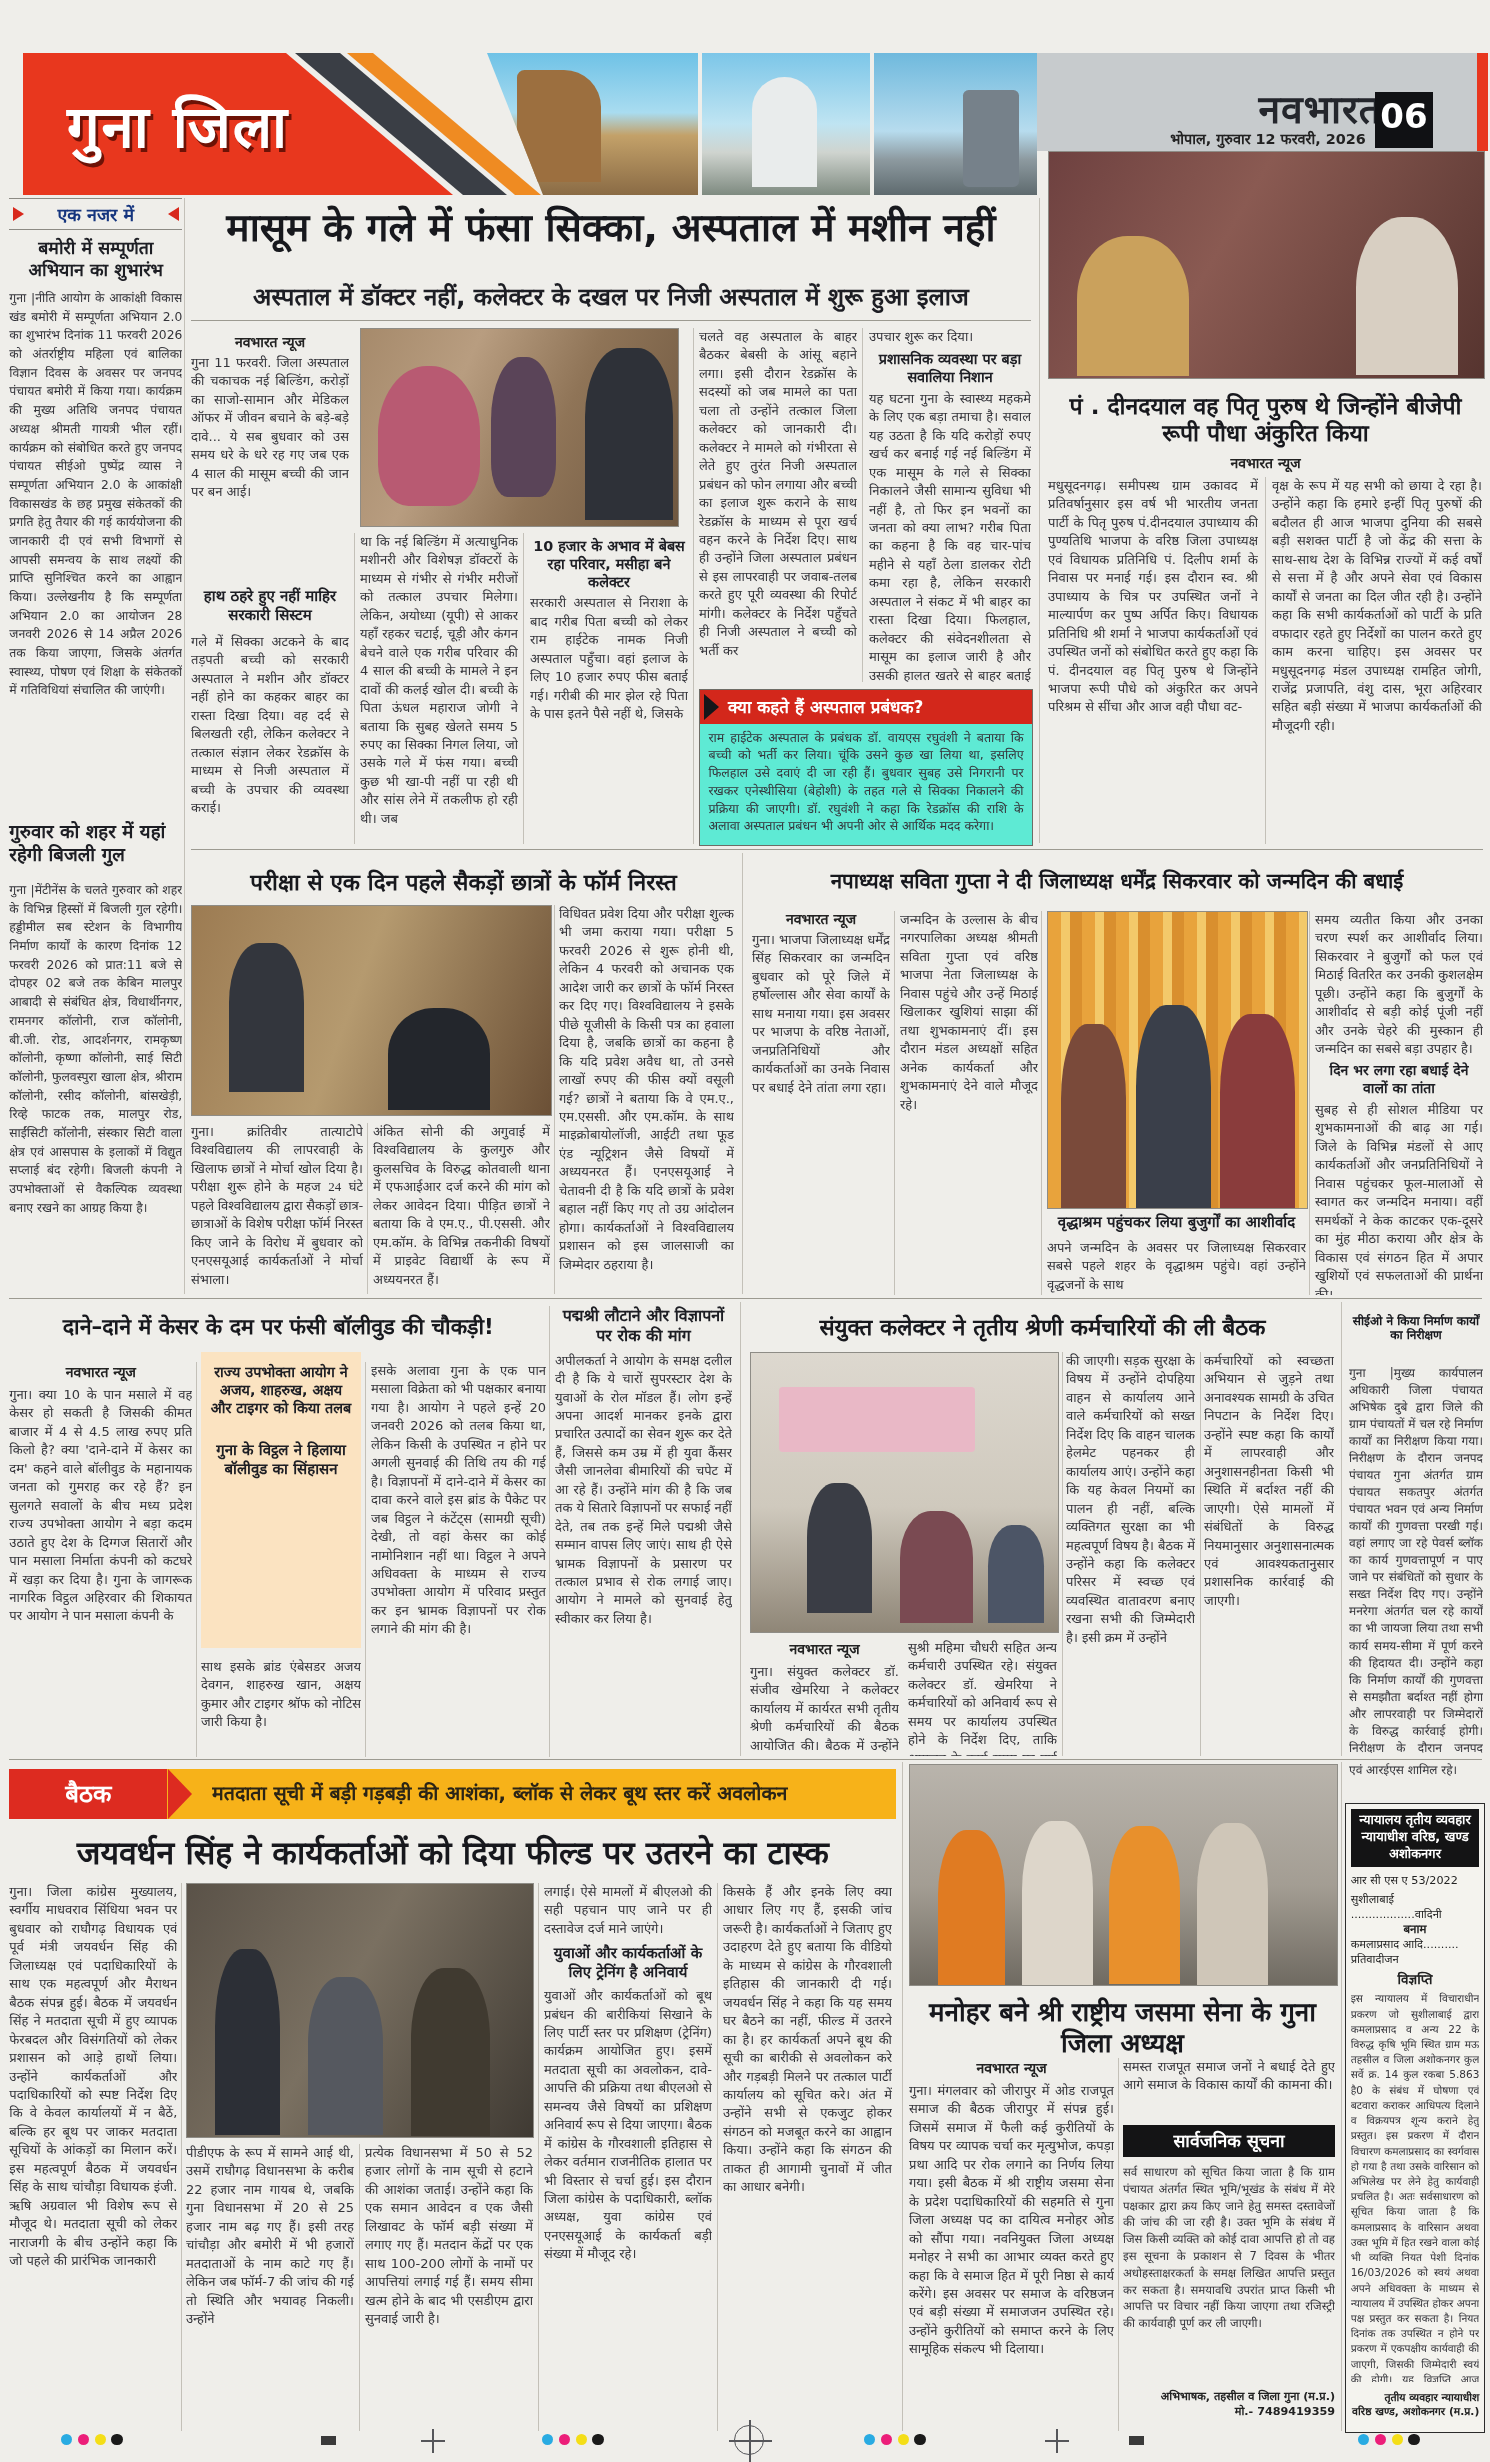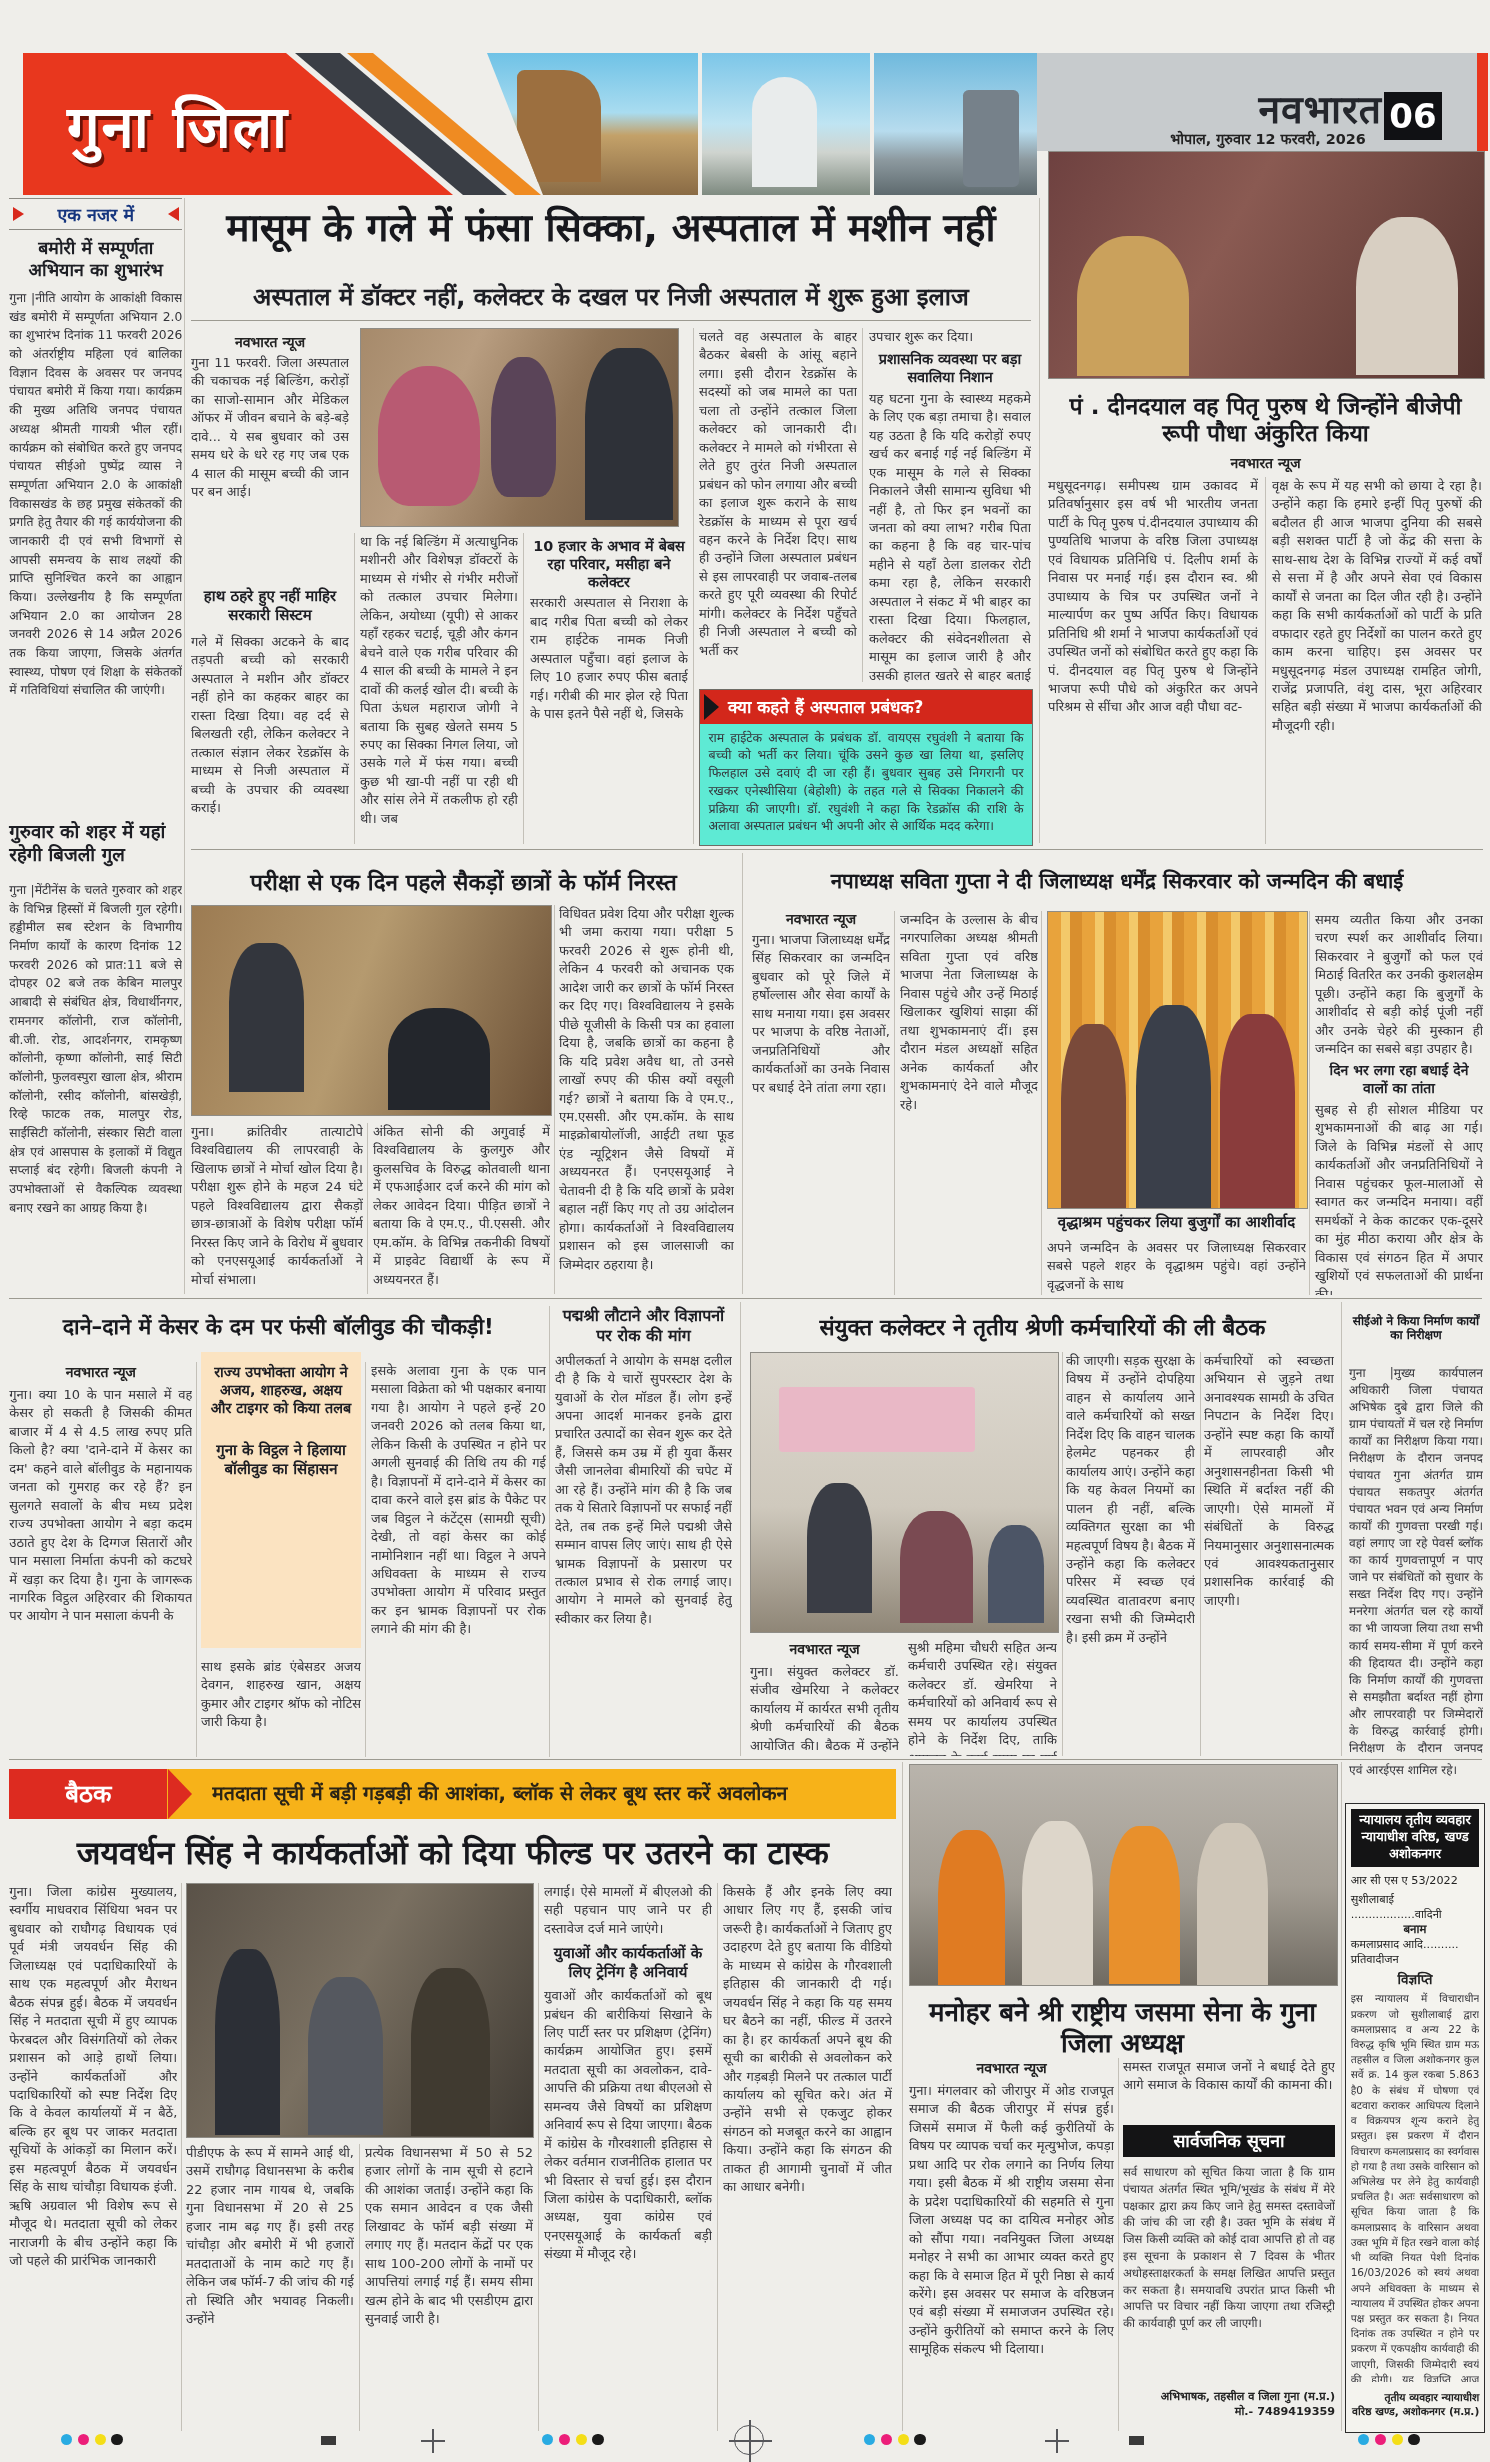--- a/index.html
+++ b/index.html
@@ -61,21 +61,21 @@
     </div>
     <div class="photo" style="left:702px;top:53px;width:168px;height:142px;border:none;background:linear-gradient(180deg,#7cc6e8 0%,#bfe4f2 50%,#cfd4cf 70%,#7e8a80 100%);">
       <div class="fig" style="left:50px;top:24px;width:65px;height:110px;border-radius:37px 37px 0 0;background:#e9ecec;"></div>
     </div>
     <div class="photo" style="left:874px;top:53px;width:163px;height:142px;border:none;background:linear-gradient(180deg,#6fb9dd 0%,#b7dcee 55%,#8d9aa0 75%,#5e6a6e 100%);">
       <div class="fig" style="left:89px;top:37px;width:56px;height:97px;border-radius:5.6px;background:#76818a;"></div>
     </div>
 
     <div class="abs" style="left:1037px;top:53px;width:441px;height:98px;background:#c7cbcd;">
       <div class="abs" style="left:163px;top:28px;width:182px;font-size:39px;font-weight:bold;color:#24262c;text-align:right;letter-spacing:0.9px;">नवभारत</div>
-      <div class="abs pageno" style="left:347px;top:39px;width:58px;height:48px;">06</div>
+      <div class="abs pageno" style="left:338px;top:39px;width:58px;height:56px;">06</div>
       <div class="abs" style="left:110px;top:76px;width:242px;font-size:14.4px;font-weight:bold;color:#222;text-align:center;">भोपाल, गुरुवार 12 फरवरी, 2026</div>
     </div>
     <div class="abs" style="left:1477px;top:53px;width:11.2px;height:98px;background:#e8371e;"></div>
   </div>
 
   <div>
     <div class="abs" style="left:9.3px;top:198px;width:173px;height:32px;border-top:1.9px solid #8c8a84;border-bottom:0.9px solid #8c8a84;display:flex;align-items:center;justify-content:space-between;padding:0 3.7px;box-sizing:border-box;">
       <span class="tri-r"></span>
       <span style="font-size:17.7px;font-weight:bold;color:#15357e;">एक नजर में</span>
       <span class="tri-l"></span>
@@ -138,21 +138,21 @@
   </div>
 
   <div class="hr" style="left:191px;top:849px;width:1292px;"></div>
 
   <div>
     <div class="abs hl" style="left:191px;top:861px;width:545px;font-size:22.4px;">परीक्षा से एक दिन पहले सैकड़ों छात्रों के फॉर्म निरस्त</div>
     <div class="photo" style="left:191px;top:905px;width:359px;height:209px;background:linear-gradient(110deg,#9c7b52 0%,#b59a6f 45%,#6b5036 100%);">
       <div class="fig" style="left:37px;top:37px;width:75px;height:149px;border-radius:40% 40% 0 0;background:#33363d;"></div>
       <div class="fig" style="left:196px;top:102px;width:102px;height:102px;border-radius:45% 45% 0 0;background:#23262c;"></div>
     </div>
-    <div class="abs bt clip" style="left:191px;top:1123px;width:172px;height:171px;">गुना। क्रांतिवीर तात्याटोपे विश्वविद्यालय की लापरवाही के खिलाफ छात्रों ने मोर्चा खोल दिया है। परीक्षा शुरू होने के महज 24 घंटे पहले विश्वविद्यालय द्वारा सैकड़ों छात्र-छात्राओं के विशेष परीक्षा फॉर्म निरस्त किए जाने के विरोध में बुधवार को एनएसयूआई कार्यकर्ताओं ने मोर्चा संभाला।</div>
+    <div class="abs bt clip" style="left:191px;top:1123px;width:172px;height:171px;font-family:Liberation Serif, serif;">गुना। क्रांतिवीर तात्याटोपे विश्वविद्यालय की लापरवाही के खिलाफ छात्रों ने मोर्चा खोल दिया है। परीक्षा शुरू होने के महज 24 घंटे पहले विश्वविद्यालय द्वारा सैकड़ों छात्र-छात्राओं के विशेष परीक्षा फॉर्म निरस्त किए जाने के विरोध में बुधवार को एनएसयूआई कार्यकर्ताओं ने मोर्चा संभाला।</div>
     <div class="abs bt clip" style="left:373px;top:1123px;width:177px;height:171px;">अंकित सोनी की अगुवाई में विश्वविद्यालय के कुलगुरु और कुलसचिव के विरुद्ध कोतवाली थाना में एफआईआर दर्ज करने की मांग को लेकर आवेदन दिया। पीड़ित छात्रों ने बताया कि वे एम.ए., पी.एससी. और एम.कॉम. के विभिन्न तकनीकी विषयों में प्राइवेट विद्यार्थी के रूप में अध्ययनरत हैं।</div>
     <div class="abs bt clip" style="left:559px;top:905px;width:175px;height:389px;">विधिवत प्रवेश दिया और परीक्षा शुल्क भी जमा कराया गया। परीक्षा 5 फरवरी 2026 से शुरू होनी थी, लेकिन 4 फरवरी को अचानक एक आदेश जारी कर छात्रों के फॉर्म निरस्त कर दिए गए। विश्वविद्यालय ने इसके पीछे यूजीसी के किसी पत्र का हवाला दिया है, जबकि छात्रों का कहना है कि यदि प्रवेश अवैध था, तो उनसे लाखों रुपए की फीस क्यों वसूली गई? छात्रों ने बताया कि वे एम.ए., एम.एससी. और एम.कॉम. के साथ माइक्रोबायोलॉजी, आईटी तथा फूड एंड न्यूट्रिशन जैसे विषयों में अध्ययनरत हैं। एनएसयूआई ने चेतावनी दी है कि यदि छात्रों के प्रवेश बहाल नहीं किए गए तो उग्र आंदोलन होगा। कार्यकर्ताओं ने विश्वविद्यालय प्रशासन को इस जालसाजी का जिम्मेदार ठहराया है।</div>
     <div class="vr" style="left:554px;top:905px;height:389px;"></div>
     <div class="vr" style="left:367px;top:1123px;height:171px;"></div>
   </div>
   <div class="vr" style="left:742px;top:853px;height:441px;"></div>
 
   <div>
     <div class="abs hl" style="left:752px;top:861px;width:730px;font-size:20.5px;">नपाध्यक्ष सविता गुप्ता ने दी जिलाध्यक्ष धर्मेंद्र सिकरवार को जन्मदिन की बधाई</div>
     <div class="abs byl" style="left:752px;top:909px;width:138px;">नवभारत न्यूज</div>

